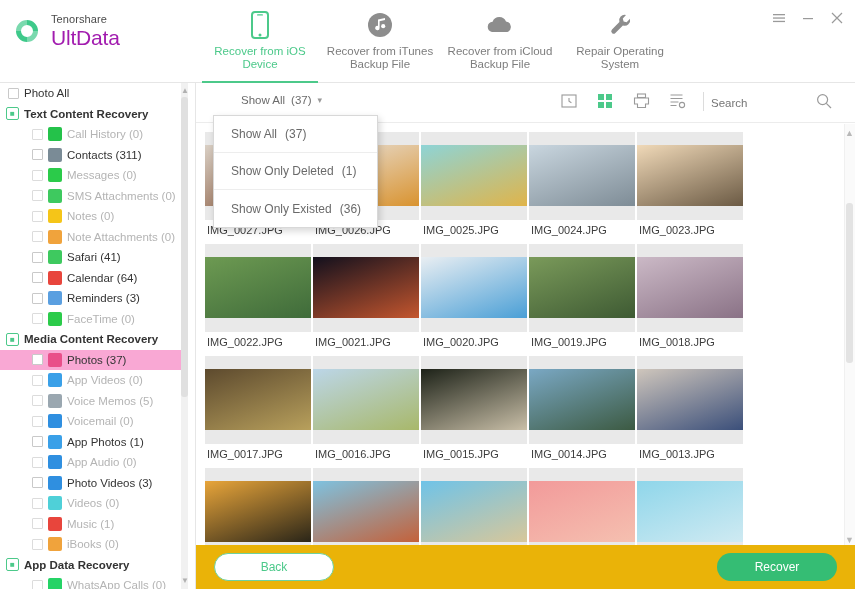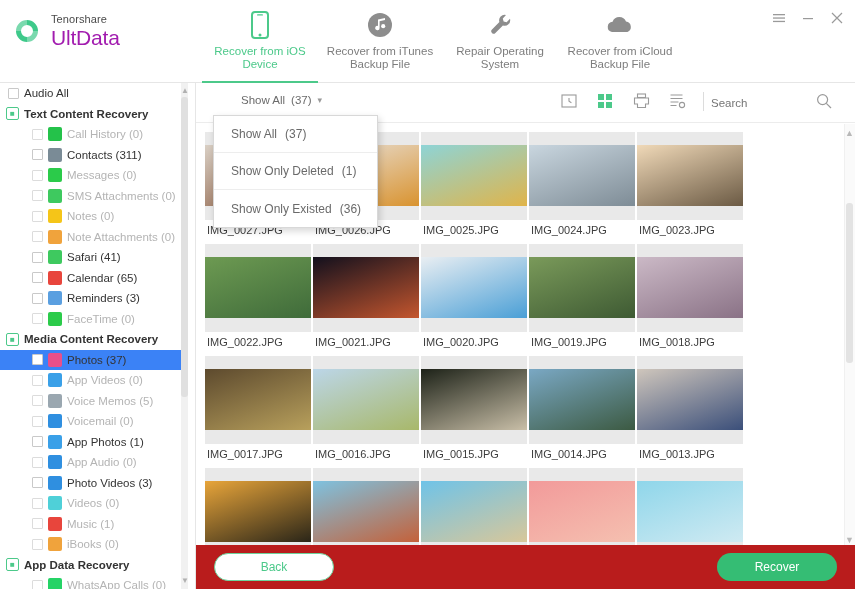--- a/index.html
+++ b/index.html
@@ -44,21 +44,21 @@
     position:absolute; left:0; top:83px; width:196px; height:506px;
     background:#fff; border-right:1px solid #e6e6e6; overflow:hidden;
   }
   .sb-scroll { position:absolute; left:0; top:0; width:182px; height:506px; overflow:hidden;}
   .row {
     display:flex; align-items:center; height:20.5px; padding-left:8px; gap:5px;
     font-size:11.5px; white-space:nowrap;
   }
   .row.group { font-weight:bold; color:#3c3c3c; padding-left:6px; }
   .row.child { padding-left:32px; }
-  .row.selected { background:#3b82f6; }
+  .row.selected { background:#f9a8d4; }
   .row.dim .lbl { color:#b4b4b4; }
   .row .lbl { color:#333; }
   .cb {
     width:11px; height:11px; border:1px solid #c9c9c9; background:#fff;
     flex:0 0 auto; border-radius:1px;
   }
   .cb.dimcb { border-color:#dcdcdc; }
   .ic { width:14px; height:14px; flex:0 0 auto; border-radius:2px;
         display:flex; align-items:center; justify-content:center;
         font-size:9px; color:#fff; line-height:1; overflow:hidden; }
@@ -95,21 +95,21 @@
     display:flex; align-items:center; justify-content:center;
   }
   .ph { width:100%; height:61px; position:absolute; top:13px; left:0; }
   .fname { font-size:11px; color:#3d3d3d; margin-top:4px; padding-left:2px; white-space:nowrap; }
 
   .vbar { position:absolute; right:0; top:41px; width:11px; height:425px; background:#fafafa; border-left:1px solid #f0f0f0;}
   .vthumb { position:absolute; right:2px; top:120px; width:7px; height:160px; background:#e3e3e3; border-radius:3px;}
   .varrow { position:absolute; right:1px; width:9px; height:14px; color:#b8b8b8; font-size:9px; text-align:center; line-height:14px;}
 
   
-  .footer { position:absolute; left:196px; top:545px; width:659px; height:44px; background:#b91c1c; }
+  .footer { position:absolute; left:196px; top:545px; width:659px; height:44px; background:#eab308; }
   .btn-back {
     position:absolute; left:18px; top:8px; width:120px; height:28px; border-radius:14px;
     border:1px solid #6ed19b; background:#fff; color:#4cc98a; font-size:12px;
     display:flex; align-items:center; justify-content:center; cursor:pointer;
     font-family:"Liberation Sans", sans-serif;
   }
   .btn-recover {
     position:absolute; right:18px; top:8px; width:120px; height:28px; border-radius:14px;
     border:none; background:#35bd74; color:#fff; font-size:12px;
     display:flex; align-items:center; justify-content:center; cursor:pointer;
@@ -166,33 +166,33 @@
           <svg width="28" height="28" viewBox="0 0 28 28">
             <circle cx="14" cy="14" r="12" fill="#8d8d8d"></circle>
             <path d="M12 8.5 L19 7 L19 9 L13.6 10.2 L13.6 17 a2.2 2.2 0 1 1 -1.6-2.1 Z" fill="#fff"></path>
             <circle cx="17.2" cy="15.2" r="2.1" fill="#fff"></circle>
           </svg>
         </span>
         <span class="tlabel">Recover from iTunes Backup File</span>
       </div>
       <div class="tab">
         <span class="ticon">
+          <svg width="32" height="24" viewBox="0 0 32 24">
+            <path d="M8 19 a5.2 5.2 0 0 1 .6 -10.3 A7.2 7.2 0 0 1 22 8.6 a5.4 5.4 0 0 1 1.4 10.4 Z" fill="#8d8d8d"></path>
+          </svg>
+        </span>
+        <span class="tlabel">Recover from iCloud Backup File</span>
+      </div>
+      <div class="tab">
+        <span class="ticon">
           <svg width="26" height="26" viewBox="0 0 26 26">
             <path d="M19 3 a5.5 5.5 0 0 0 -6.6 7 L5 17.5 a2.4 2.4 0 0 0 3.4 3.4 L15.9 13.4 A5.5 5.5 0 0 0 23 6.8 L19.6 10.2 L16.6 9.4 L15.8 6.4 Z" fill="#8d8d8d"></path>
           </svg>
         </span>
         <span class="tlabel">Repair Operating System</span>
-      </div>
-      <div class="tab">
-        <span class="ticon">
-          <svg width="32" height="24" viewBox="0 0 32 24">
-            <path d="M8 19 a5.2 5.2 0 0 1 .6 -10.3 A7.2 7.2 0 0 1 22 8.6 a5.4 5.4 0 0 1 1.4 10.4 Z" fill="#8d8d8d"></path>
-          </svg>
-        </span>
-        <span class="tlabel">Recover from iCloud Backup File</span>
       </div>
     </div>
 
     <div class="wincontrols">
       <span class="wc">
         <svg width="14" height="14" viewBox="0 0 14 14">
           <rect x="1" y="3" width="12" height="1.3" fill="#9a9a9a"></rect>
           <rect x="1" y="6.4" width="12" height="1.3" fill="#9a9a9a"></rect>
           <rect x="1" y="9.8" width="12" height="1.3" fill="#9a9a9a"></rect>
         </svg>
@@ -207,21 +207,21 @@
           <path d="M2 2 L12 12 M12 2 L2 12" stroke="#9a9a9a" stroke-width="1.2" fill="none"></path>
         </svg>
       </span>
     </div>
   </div>
 
   <div class="sidebar">
     <div class="sb-scroll" id="sb-list">
         <div class="row">
           <span class="cb"></span>
-          <span class="lbl">Audio All</span>
+          <span class="lbl">Photo All</span>
         </div>
         <div class="row group">
           <span class="gicon">■</span>
           <span class="lbl">Text Content Recovery</span>
         </div>
         <div class="row child dim">
           <span class="cb dimcb"></span>
           <span class="ic" style="background:#24c24a"></span>
           <span class="lbl">Call History (0)</span>
         </div>
@@ -251,21 +251,21 @@
           <span class="lbl">Note Attachments (0)</span>
         </div>
         <div class="row child">
           <span class="cb"></span>
           <span class="ic" style="background:#3ec95f"></span>
           <span class="lbl">Safari (41)</span>
         </div>
         <div class="row child">
           <span class="cb"></span>
           <span class="ic" style="background:#e8453c"></span>
-          <span class="lbl">Calendar (65)</span>
+          <span class="lbl">Calendar (64)</span>
         </div>
         <div class="row child">
           <span class="cb"></span>
           <span class="ic" style="background:#5a9fe0"></span>
           <span class="lbl">Reminders (3)</span>
         </div>
         <div class="row child dim">
           <span class="cb dimcb"></span>
           <span class="ic" style="background:#2bcb4a"></span>
           <span class="lbl">FaceTime (0)</span>

